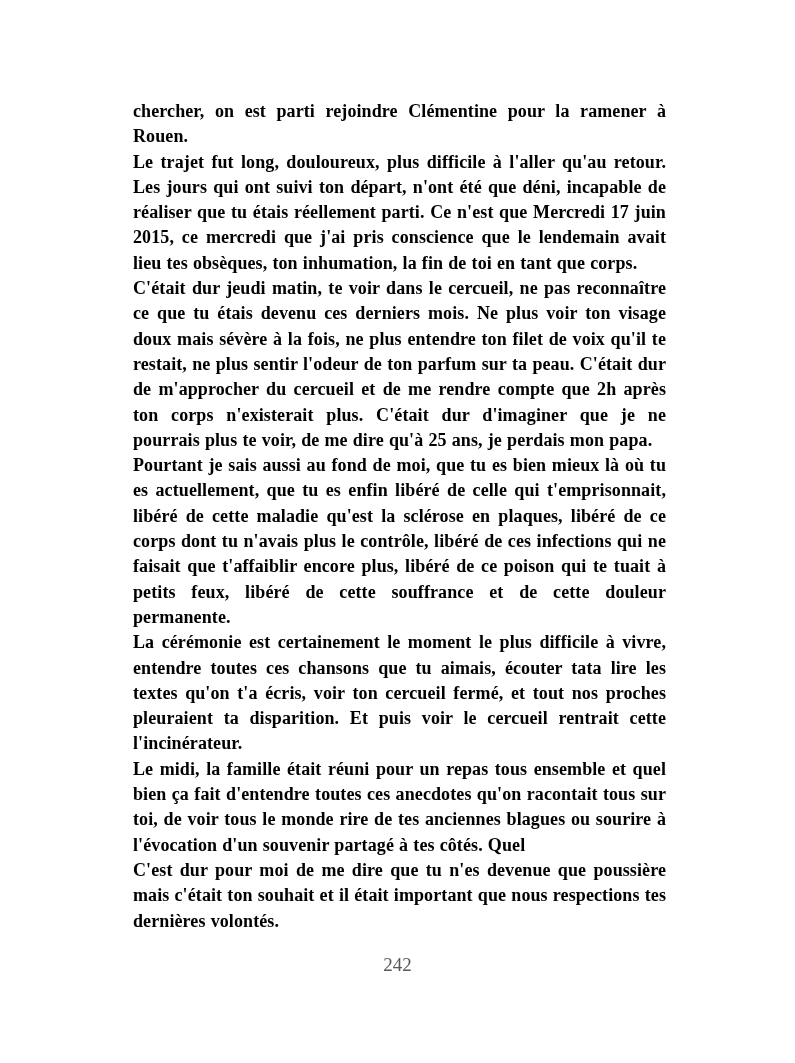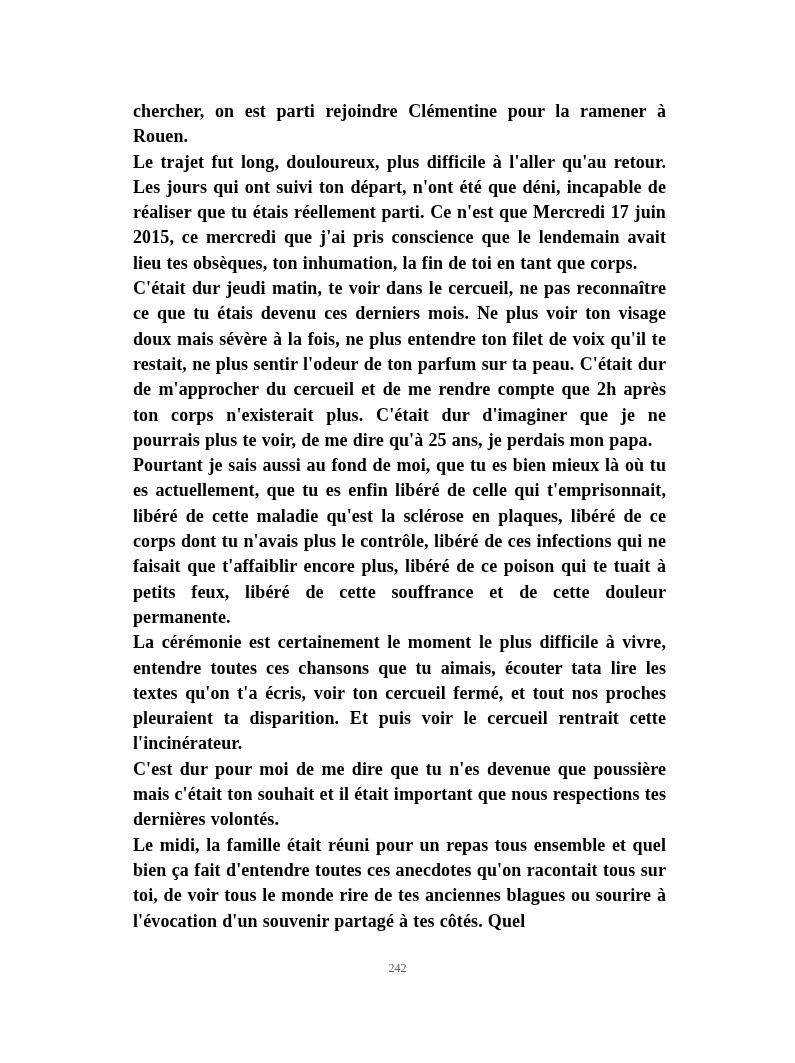--- a/index.html
+++ b/index.html
@@ -37,33 +37,33 @@
   .footer {
     position: absolute;
     left: 0;
     bottom: 27px;
     width: 100%;
     text-align: center;
   }
   .page-number {
     color: #595959;
     font-family: "Liberation Serif", serif;
-    font-size: 12px;
+    font-size: 19px;
     font-weight: 400;
   }
 </style>
 </head>
 <body>
 
 <div class="page">
   <div class="text-block">
     <p>chercher, on est parti rejoindre Clémentine pour la ramener à Rouen.</p>
     <p>Le trajet fut long, douloureux, plus difficile à l'aller qu'au retour. Les jours qui ont suivi ton départ, n'ont été que déni, incapable de réaliser que tu étais réellement parti. Ce n'est que Mercredi 17 juin 2015, ce mercredi que j'ai pris conscience que le lendemain avait lieu tes obsèques, ton inhumation, la fin de toi en tant que corps.</p>
     <p>C'était dur jeudi matin, te voir dans le cercueil, ne pas reconnaître ce que tu étais devenu ces derniers mois. Ne plus voir ton visage doux mais sévère à la fois, ne plus entendre ton filet de voix qu'il te restait, ne plus sentir l'odeur de ton parfum sur ta peau. C'était dur de m'approcher du cercueil et de me rendre compte que 2h après ton corps n'existerait plus. C'était dur d'imaginer que je ne pourrais plus te voir, de me dire qu'à 25 ans, je perdais mon papa.</p>
     <p>Pourtant je sais aussi au fond de moi, que tu es bien mieux là où tu es actuellement, que tu es enfin libéré de celle qui t'emprisonnait, libéré de cette maladie qu'est la sclérose en plaques, libéré de ce corps dont tu n'avais plus le contrôle, libéré de ces infections qui ne faisait que t'affaiblir encore plus, libéré de ce poison qui te tuait à petits feux, libéré de cette souffrance et de cette douleur permanente.</p>
     <p>La cérémonie est certainement le moment le plus difficile à vivre, entendre toutes ces chansons que tu aimais, écouter tata lire les textes qu'on t'a écris, voir ton cercueil fermé, et tout nos proches pleuraient ta disparition. Et puis voir le cercueil rentrait cette l'incinérateur.</p>
+    <p>Le midi, la famille était réuni pour un repas tous ensemble et quel bien ça fait d'entendre toutes ces anecdotes qu'on racontait tous sur toi, de voir tous le monde rire de tes anciennes blagues ou sourire à l'évocation d'un souvenir partagé à tes côtés. Quel</p>
     <p>C'est dur pour moi de me dire que tu n'es devenue que poussière mais c'était ton souhait et il était important que nous respections tes dernières volontés.</p>
-    <p>Le midi, la famille était réuni pour un repas tous ensemble et quel bien ça fait d'entendre toutes ces anecdotes qu'on racontait tous sur toi, de voir tous le monde rire de tes anciennes blagues ou sourire à l'évocation d'un souvenir partagé à tes côtés. Quel</p>
   </div>
   <div class="footer">
     <span class="page-number">242</span>
   </div>
 </div>
 
 </body></html>

